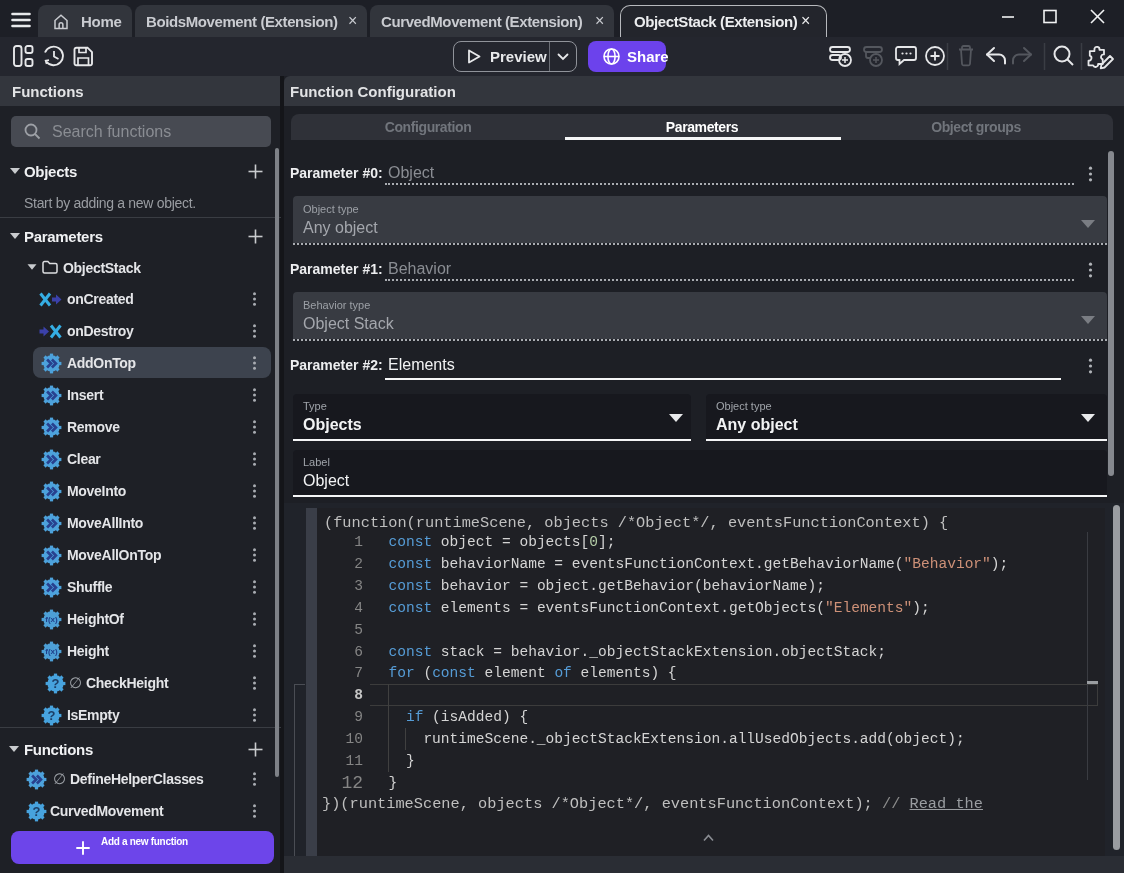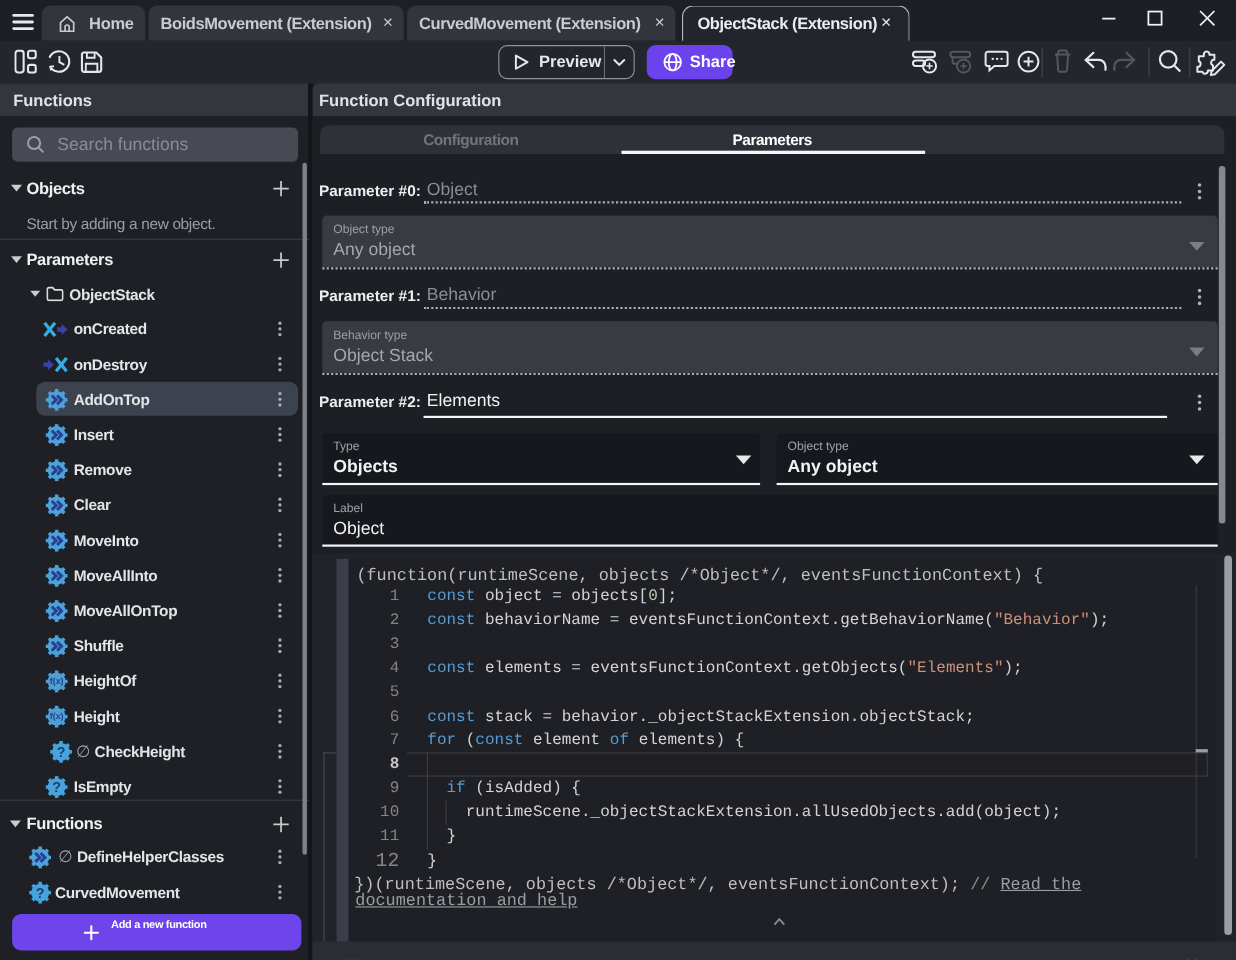--- a/index.html
+++ b/index.html
@@ -584,20 +584,21 @@
   <line x1="7" y1="1" x2="7" y2="13"></line>
       <line x1="1" y1="7" x2="13" y2="7"></line>
 </svg>
 <div class="abs" style="left:101px;top:836px;font-size:10px;font-weight:bold;letter-spacing:-0.3px;color:#ffffff;">Add a new function</div>
 
 <div class="abs" style="left:284px;top:106px;width:840px;height:767px;background:#1D1F25;"></div>
 
 <div class="abs" style="left:291px;top:114px;width:822px;height:26px;background:#2F3138;border-radius:8px 8px 0 0;"></div>
 <div class="abs" style="left:291px;top:119px;width:274px;text-align:center;font-size:14px;font-weight:bold;letter-spacing:-0.4px;color:#71757C;">Configuration</div>
 <div class="abs" style="left:565px;top:119px;width:274px;text-align:center;font-size:14px;font-weight:bold;letter-spacing:-0.4px;color:#FFFFFF;">Parameters</div>
+<div class="abs" style="left:839px;top:119px;width:274px;text-align:center;font-size:14px;font-weight:bold;letter-spacing:-0.4px;color:#71757C;">Object groups</div>
 <div class="abs" style="left:565px;top:137px;width:276px;height:3px;background:#F5F6F7;"></div>
 
 <div class="abs" style="left:290px;top:165px;font-size:14px;font-weight:bold;color:#EDEEF0;">Parameter #0:</div>
 <div class="abs" style="left:388px;top:164px;font-size:16px;color:#8A8D93;">Object</div>
 <div class="abs" style="left:385px;top:183px;width:689px;height:0;border-bottom:2px dotted #A9ACB1;"></div>
 <svg class="abs" style="left:1088px;top:166px;" width="5" height="16" viewBox="0 0 5 16">
       <g fill="#B0B3B8">
         <circle cx="2.5" cy="2.2" r="1.6"></circle>
         <circle cx="2.5" cy="8" r="1.6"></circle>
         <circle cx="2.5" cy="13.8" r="1.6"></circle>
@@ -668,38 +669,38 @@
 <div id="code"></div>
 <div class="abs" style="left:324px;top:512px;height:22px;line-height:22px;font-family:'Liberation Mono',monospace;font-size:15.3px;color:#BFBFBF;white-space:pre;">(function(runtimeScene,&nbsp;objects&nbsp;/*Object*/,&nbsp;eventsFunctionContext)&nbsp;{</div>
 <div class="abs" style="left:370px;top:684px;width:728px;height:22px;border-top:1px solid #3C3C3C;border-bottom:1px solid #3C3C3C;border-right:1px solid #3C3C3C;"></div>
 <div class="abs" style="left:388px;top:684px;width:1px;height:88px;background:#404040;"></div>
 <div class="abs" style="left:405px;top:728px;width:1px;height:22px;background:#404040;"></div>
 <div class="abs" style="left:330px;top:531.0px;width:33px;height:22px;line-height:22px;font-family:'Liberation Mono',monospace;font-size:14.55px;color:#858585;text-align:right;">1</div>
 <div class="abs" style="left:371px;top:531.0px;height:22px;line-height:22px;font-family:Liberation Mono, monospace;font-size:14.55px;white-space:pre;"><span style="color:#D4D4D4">&nbsp;&nbsp;</span><span style="color:#569CD6">const</span><span style="color:#D4D4D4">&nbsp;object&nbsp;=&nbsp;objects[</span><span style="color:#B5CEA8">0</span><span style="color:#D4D4D4">];</span></div>
 <div class="abs" style="left:330px;top:552.9px;width:33px;height:22px;line-height:22px;font-family:'Liberation Mono',monospace;font-size:14.55px;color:#858585;text-align:right;">2</div>
 <div class="abs" style="left:371px;top:552.9px;height:22px;line-height:22px;font-family:'Liberation Mono',monospace;font-size:14.55px;white-space:pre;"><span style="color:#D4D4D4">&nbsp;&nbsp;</span><span style="color:#569CD6">const</span><span style="color:#D4D4D4">&nbsp;behaviorName&nbsp;=&nbsp;eventsFunctionContext.getBehaviorName(</span><span style="color:#CE9178">"Behavior"</span><span style="color:#D4D4D4">);</span></div>
 <div class="abs" style="left:330px;top:574.8px;width:33px;height:22px;line-height:22px;font-family:'Liberation Mono',monospace;font-size:14.55px;color:#858585;text-align:right;">3</div>
+<div class="abs" style="left:371px;top:574.8px;height:22px;line-height:22px;font-family:'Liberation Mono',monospace;font-size:14.55px;white-space:pre;"><span style="color:#D4D4D4">&nbsp;&nbsp;</span><span style="color:#569CD6">const</span><span style="color:#D4D4D4">&nbsp;behavior&nbsp;=&nbsp;object.getBehavior(behaviorName);</span></div>
 <div class="abs" style="left:330px;top:596.7px;width:33px;height:22px;line-height:22px;font-family:'Liberation Mono',monospace;font-size:14.55px;color:#858585;text-align:right;">4</div>
 <div class="abs" style="left:371px;top:596.7px;height:22px;line-height:22px;font-family:'Liberation Mono',monospace;font-size:14.55px;white-space:pre;"><span style="color:#D4D4D4">&nbsp;&nbsp;</span><span style="color:#569CD6">const</span><span style="color:#D4D4D4">&nbsp;elements&nbsp;=&nbsp;eventsFunctionContext.getObjects(</span><span style="color:#CE9178">"Elements"</span><span style="color:#D4D4D4">);</span></div>
 <div class="abs" style="left:330px;top:618.6px;width:33px;height:22px;line-height:22px;font-family:'Liberation Mono',monospace;font-size:14.55px;color:#858585;text-align:right;">5</div>
 <div class="abs" style="left:330px;top:640.5px;width:33px;height:22px;line-height:22px;font-family:'Liberation Mono',monospace;font-size:14.55px;color:#858585;text-align:right;">6</div>
 <div class="abs" style="left:371px;top:640.5px;height:22px;line-height:22px;font-family:'Liberation Mono',monospace;font-size:14.55px;white-space:pre;"><span style="color:#D4D4D4">&nbsp;&nbsp;</span><span style="color:#569CD6">const</span><span style="color:#D4D4D4">&nbsp;stack&nbsp;=&nbsp;behavior._objectStackExtension.objectStack;</span></div>
 <div class="abs" style="left:330px;top:662.4px;width:33px;height:22px;line-height:22px;font-family:'Liberation Mono',monospace;font-size:14.55px;color:#858585;text-align:right;">7</div>
 <div class="abs" style="left:371px;top:662.4px;height:22px;line-height:22px;font-family:'Liberation Mono',monospace;font-size:14.55px;white-space:pre;"><span style="color:#D4D4D4">&nbsp;&nbsp;</span><span style="color:#569CD6">for</span><span style="color:#D4D4D4">&nbsp;(</span><span style="color:#569CD6">const</span><span style="color:#D4D4D4">&nbsp;element&nbsp;</span><span style="color:#569CD6">of</span><span style="color:#D4D4D4">&nbsp;elements)&nbsp;{</span></div>
 <div class="abs" style="left:330px;top:684.3px;width:33px;height:22px;line-height:22px;font-family:'Liberation Mono',monospace;font-size:14.55px;color:#C6C6C6;font-weight:bold;text-align:right;">8</div>
 <div class="abs" style="left:330px;top:706.2px;width:33px;height:22px;line-height:22px;font-family:'Liberation Mono',monospace;font-size:14.55px;color:#858585;text-align:right;">9</div>
 <div class="abs" style="left:371px;top:706.2px;height:22px;line-height:22px;font-family:'Liberation Mono',monospace;font-size:14.55px;white-space:pre;"><span style="color:#D4D4D4">&nbsp;&nbsp;&nbsp;&nbsp;</span><span style="color:#569CD6">if</span><span style="color:#D4D4D4">&nbsp;(isAdded)&nbsp;{</span></div>
 <div class="abs" style="left:330px;top:728.1px;width:33px;height:22px;line-height:22px;font-family:'Liberation Mono',monospace;font-size:14.55px;color:#858585;text-align:right;">10</div>
 <div class="abs" style="left:371px;top:728.1px;height:22px;line-height:22px;font-family:'Liberation Mono',monospace;font-size:14.55px;white-space:pre;"><span style="color:#D4D4D4">&nbsp;&nbsp;&nbsp;&nbsp;&nbsp;&nbsp;runtimeScene._objectStackExtension.allUsedObjects.add(object);</span></div>
 <div class="abs" style="left:330px;top:750.0px;width:33px;height:22px;line-height:22px;font-family:'Liberation Mono',monospace;font-size:14.55px;color:#858585;text-align:right;">11</div>
 <div class="abs" style="left:371px;top:750.0px;height:22px;line-height:22px;font-family:'Liberation Mono',monospace;font-size:14.55px;white-space:pre;"><span style="color:#D4D4D4">&nbsp;&nbsp;&nbsp;&nbsp;}</span></div>
 <div class="abs" style="left:330px;top:771.9px;width:33px;height:22px;line-height:22px;font-family:'Liberation Mono',monospace;font-size:18px;color:#858585;text-align:right;">12</div>
 <div class="abs" style="left:371px;top:771.9px;height:22px;line-height:22px;font-family:'Liberation Mono',monospace;font-size:14.55px;white-space:pre;"><span style="color:#D4D4D4">&nbsp;&nbsp;}</span></div>
 <div class="abs" style="left:322px;top:793px;height:22px;line-height:22px;font-family:'Liberation Mono',monospace;font-size:15.3px;white-space:pre;"><span style="color:#BFBFBF">})(runtimeScene,&nbsp;objects&nbsp;/*Object*/,&nbsp;eventsFunctionContext);&nbsp;</span><span style="color:#8C8C8C">//&nbsp;</span><span style="color:#9A9DA1;text-decoration:underline">Read&nbsp;the</span></div>
-<div class="abs" style="left:323px;top:808px;height:22px;line-height:22px;font-family:'Liberation Mono',monospace;font-size:15.3px;white-space:pre;"><span style="color:#9A9DA1;text-decoration:underline">documentation&nbsp;and&nbsp;help</span></div>
 <div class="abs" style="left:1087px;top:532px;width:1px;height:248px;background:#3A3C42;"></div>
 <div class="abs" style="left:1087px;top:681px;width:11px;height:3px;background:#9A9DA1;"></div>
 <svg class="abs" style="left:703px;top:834px;" width="11" height="8" viewBox="0 0 11 8">
       <path d="M1 6.5 L5.5 1.5 L10 6.5" fill="none" stroke="#8A8D93" stroke-width="1.6"></path>
     </svg>
 
 <div class="abs" style="left:1113px;top:505px;width:7px;height:345px;background:#9A9DA1;border-radius:3.5px;"></div>
 
 <div class="abs" style="left:284px;top:856px;width:840px;height:17px;background:#2A2D34;"></div>
 <div class="abs" style="left:303px;top:869px;width:44px;height:4px;overflow:hidden;"><span style="font-size:13px;color:#9A9EA8;">Add a...</span></div>

